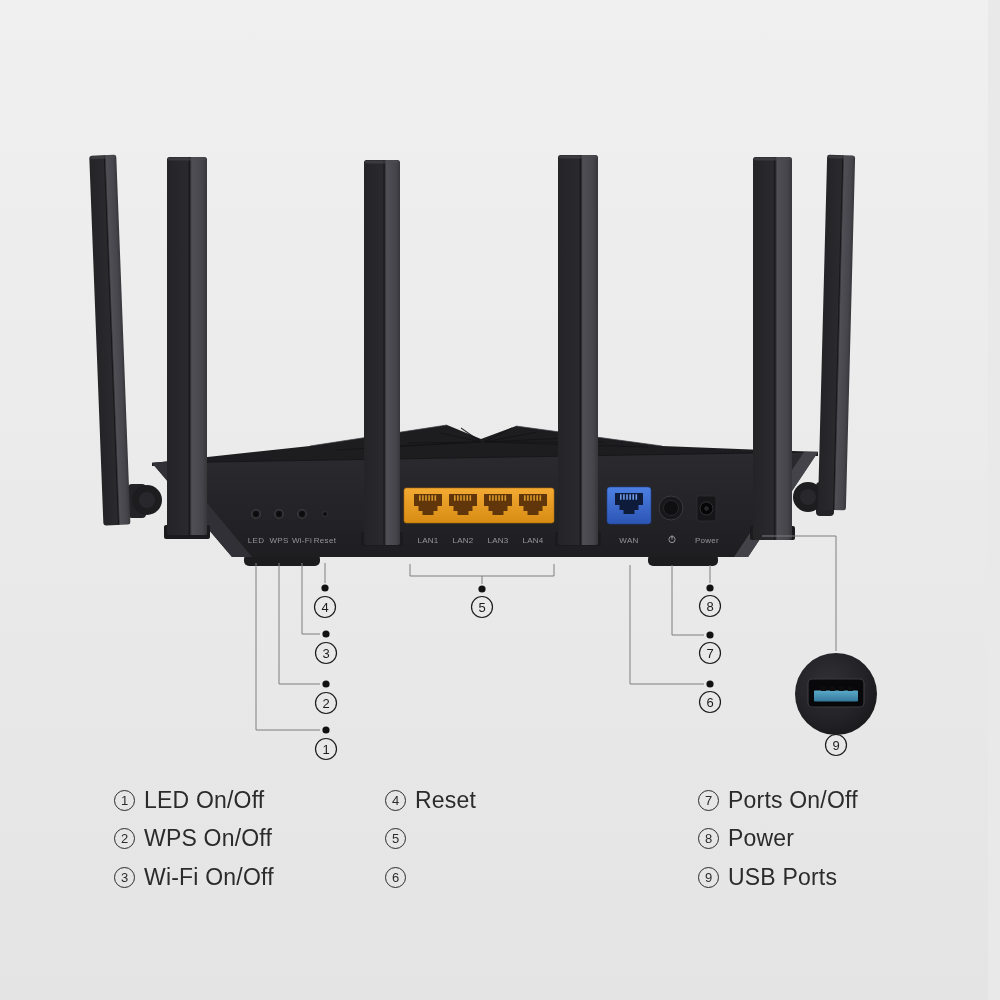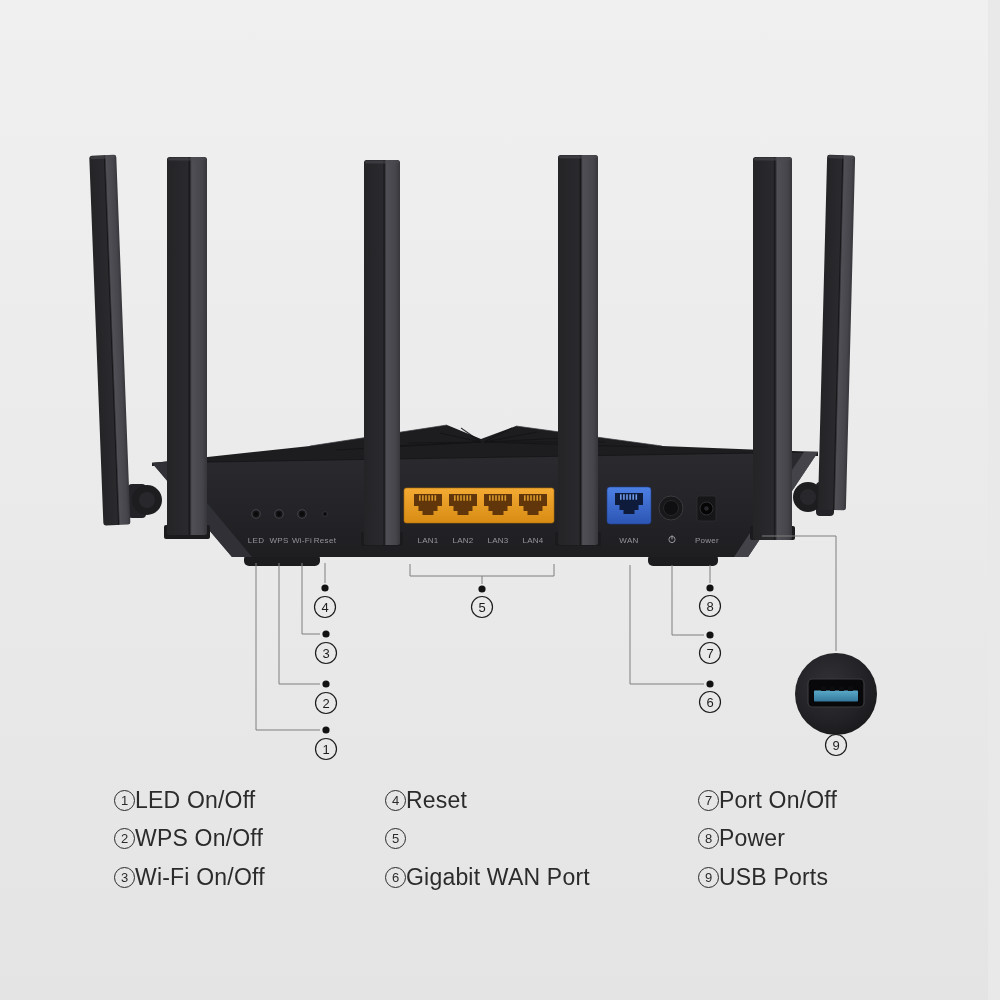--- a/index.html
+++ b/index.html
@@ -9,21 +9,21 @@
     font-family:"Liberation Sans",sans-serif;
   }
   .router-svg{position:absolute;left:0;top:0;width:1000px;height:1000px;}
   .legend-col{position:absolute;display:flex;flex-direction:column;}
   .legend-row{display:flex;align-items:center;height:38.6px;}
   .legend-marker{
     box-sizing:border-box;width:21px;height:21px;border:1.5px solid #2b2b2b;border-radius:50%;
     display:flex;align-items:center;justify-content:center;
     font-size:13px;line-height:1;color:#2b2b2b;flex:0 0 auto;
   }
-  .legend-label{font-size:23px;color:#2b2b2b;letter-spacing:.2px;white-space:nowrap;}
+  .legend-label{margin-left:9px;font-size:23px;color:#2b2b2b;letter-spacing:.2px;white-space:nowrap;}
   svg text.panel-lbl{fill:#96969a;font-size:8px;font-family:"Liberation Sans",sans-serif;letter-spacing:.3px;}
   svg text.co-num{fill:#1d1d1d;font-size:13px;font-family:"Liberation Sans",sans-serif;}
 </style>
 </head>
 <body>
 
 <div class="stage">
 
   <svg class="router-svg" viewBox="0 0 1000 1000" aria-hidden="true">
     <defs>
@@ -288,28 +288,27 @@
   <div class="legend-col" style="left:385px;top:781px;">
     <div class="legend-row">
       <span class="legend-marker">4</span>
       <span class="legend-label">Reset</span>
     </div>
     <div class="legend-row">
       <span class="legend-marker">5</span>
     </div>
     <div class="legend-row">
       <span class="legend-marker">6</span>
-      <span class="legend-label">Gigabit WAN Port</span>
     </div>
   </div>
 
   <div class="legend-col" style="left:698px;top:781px;">
     <div class="legend-row">
       <span class="legend-marker">7</span>
-      <span class="legend-label">Port On/Off</span>
+      <span class="legend-label">Ports On/Off</span>
     </div>
     <div class="legend-row">
       <span class="legend-marker">8</span>
       <span class="legend-label">Power</span>
     </div>
     <div class="legend-row">
       <span class="legend-marker">9</span>
       <span class="legend-label">USB Ports</span>
     </div>
   </div>

